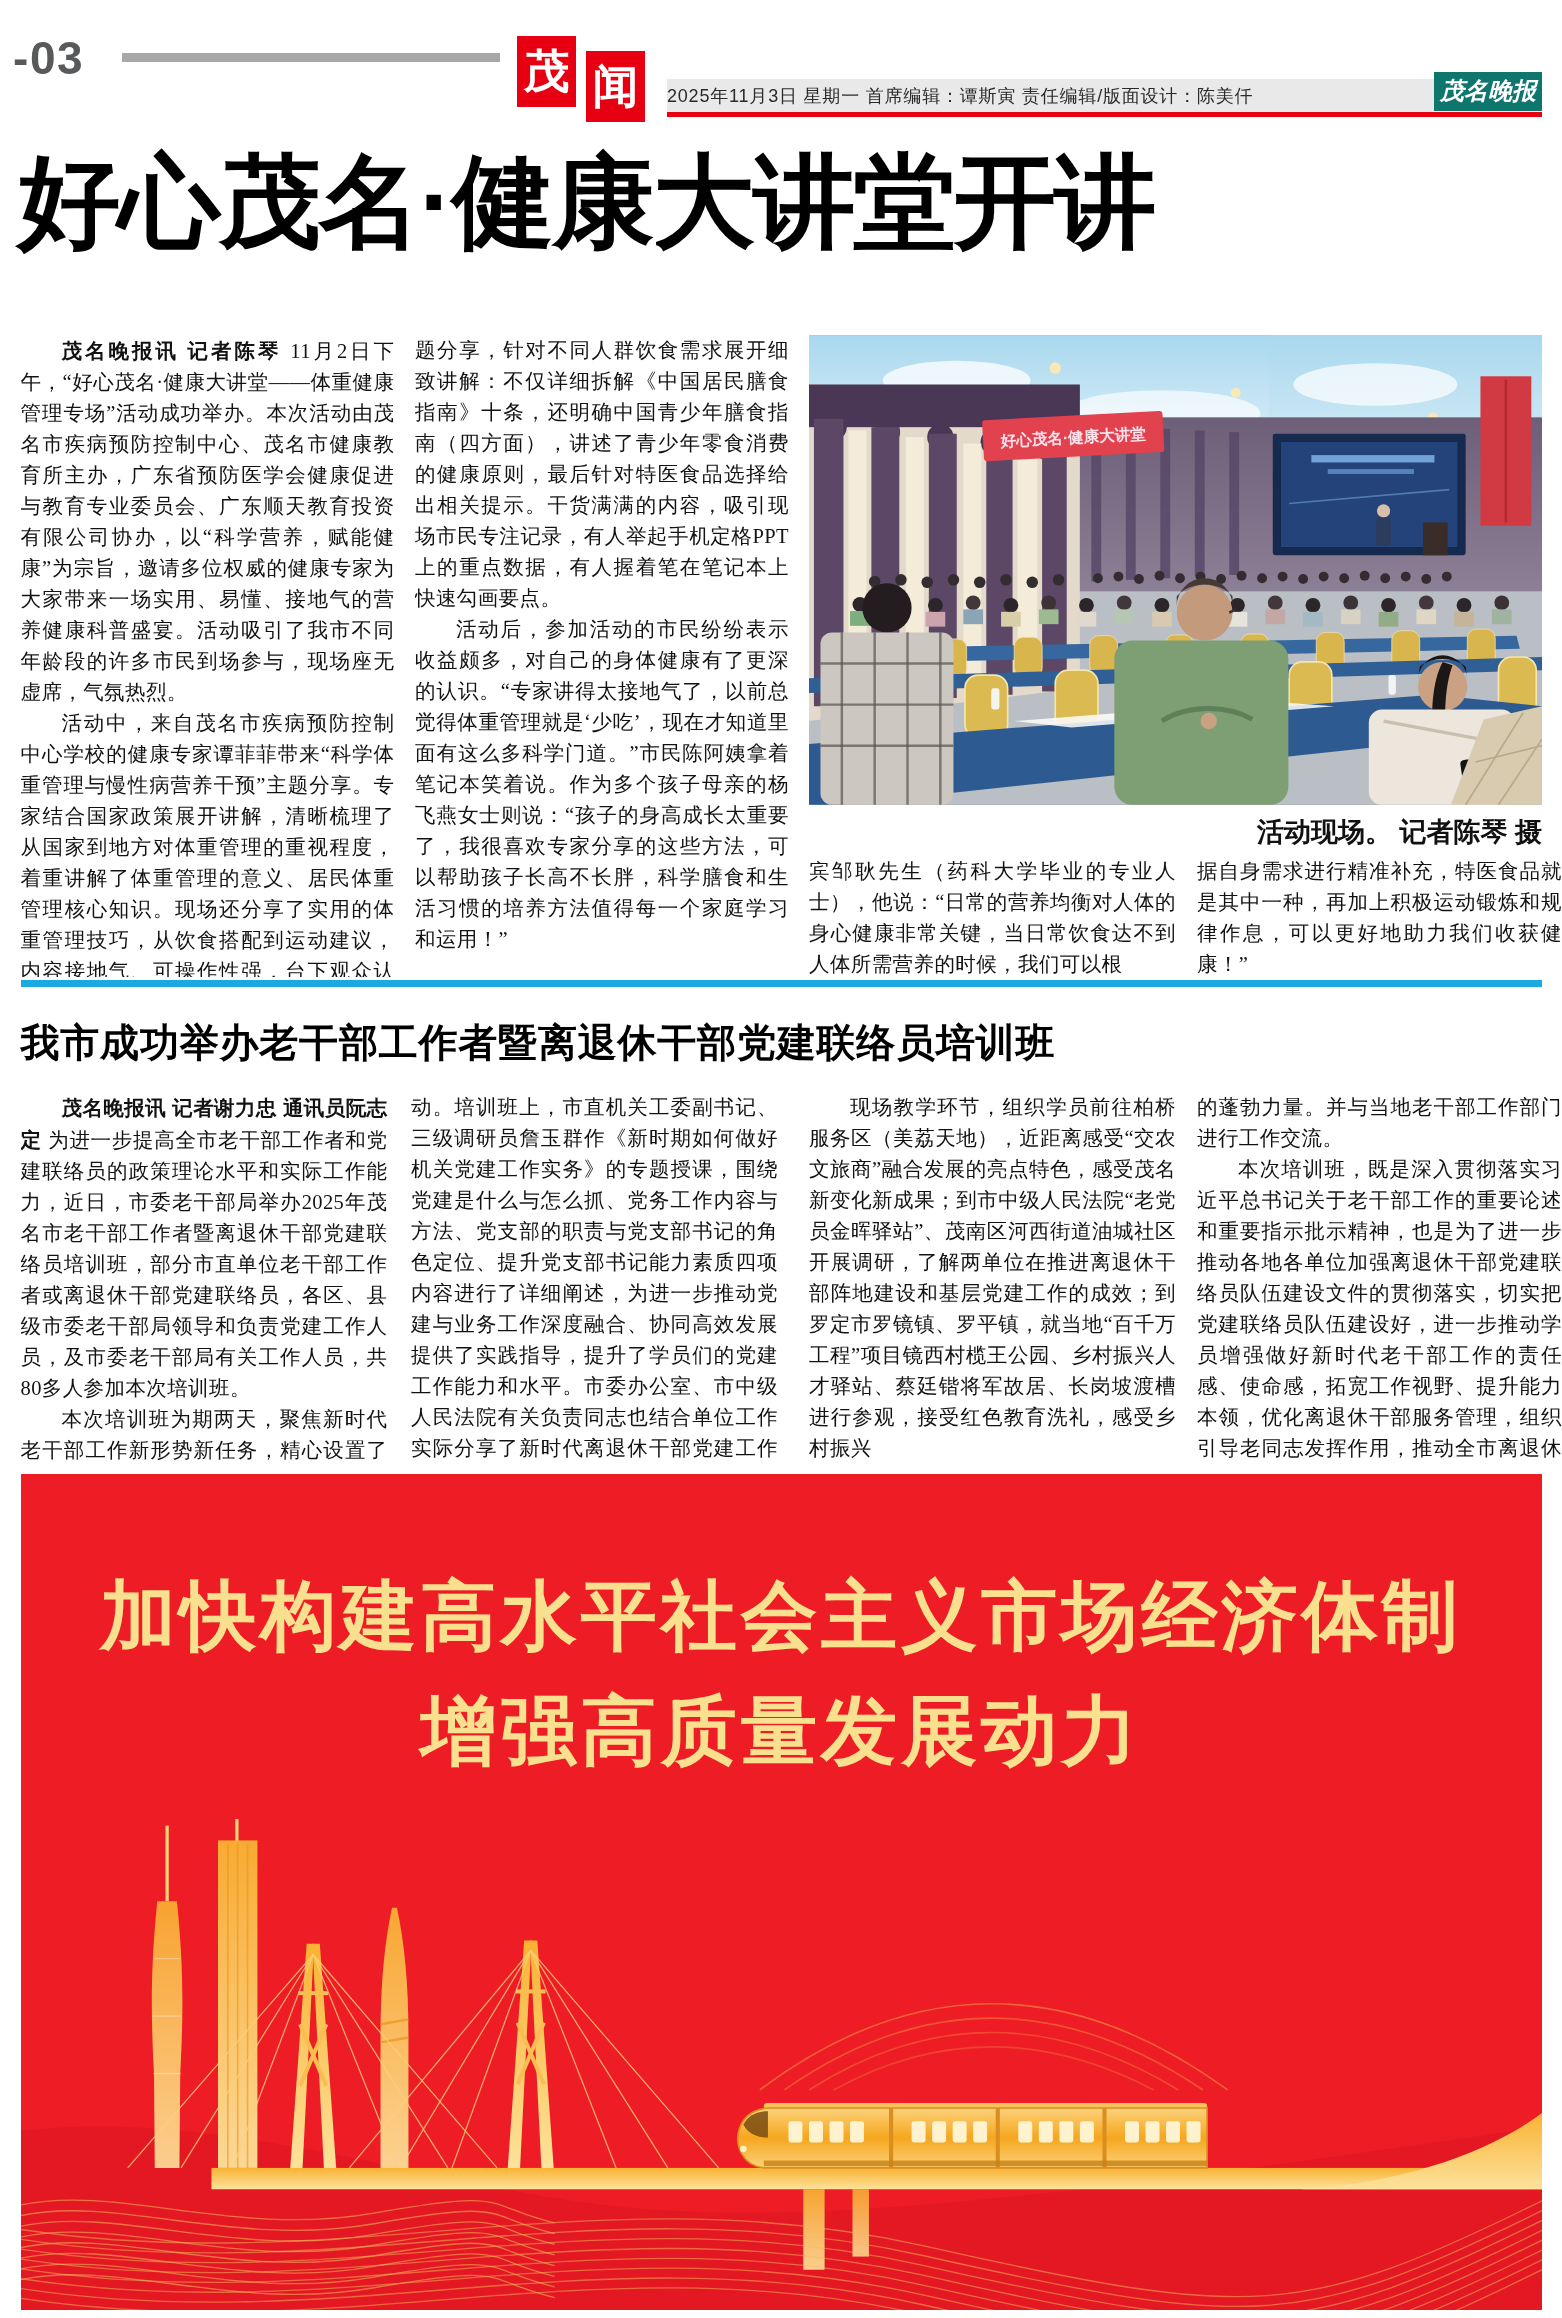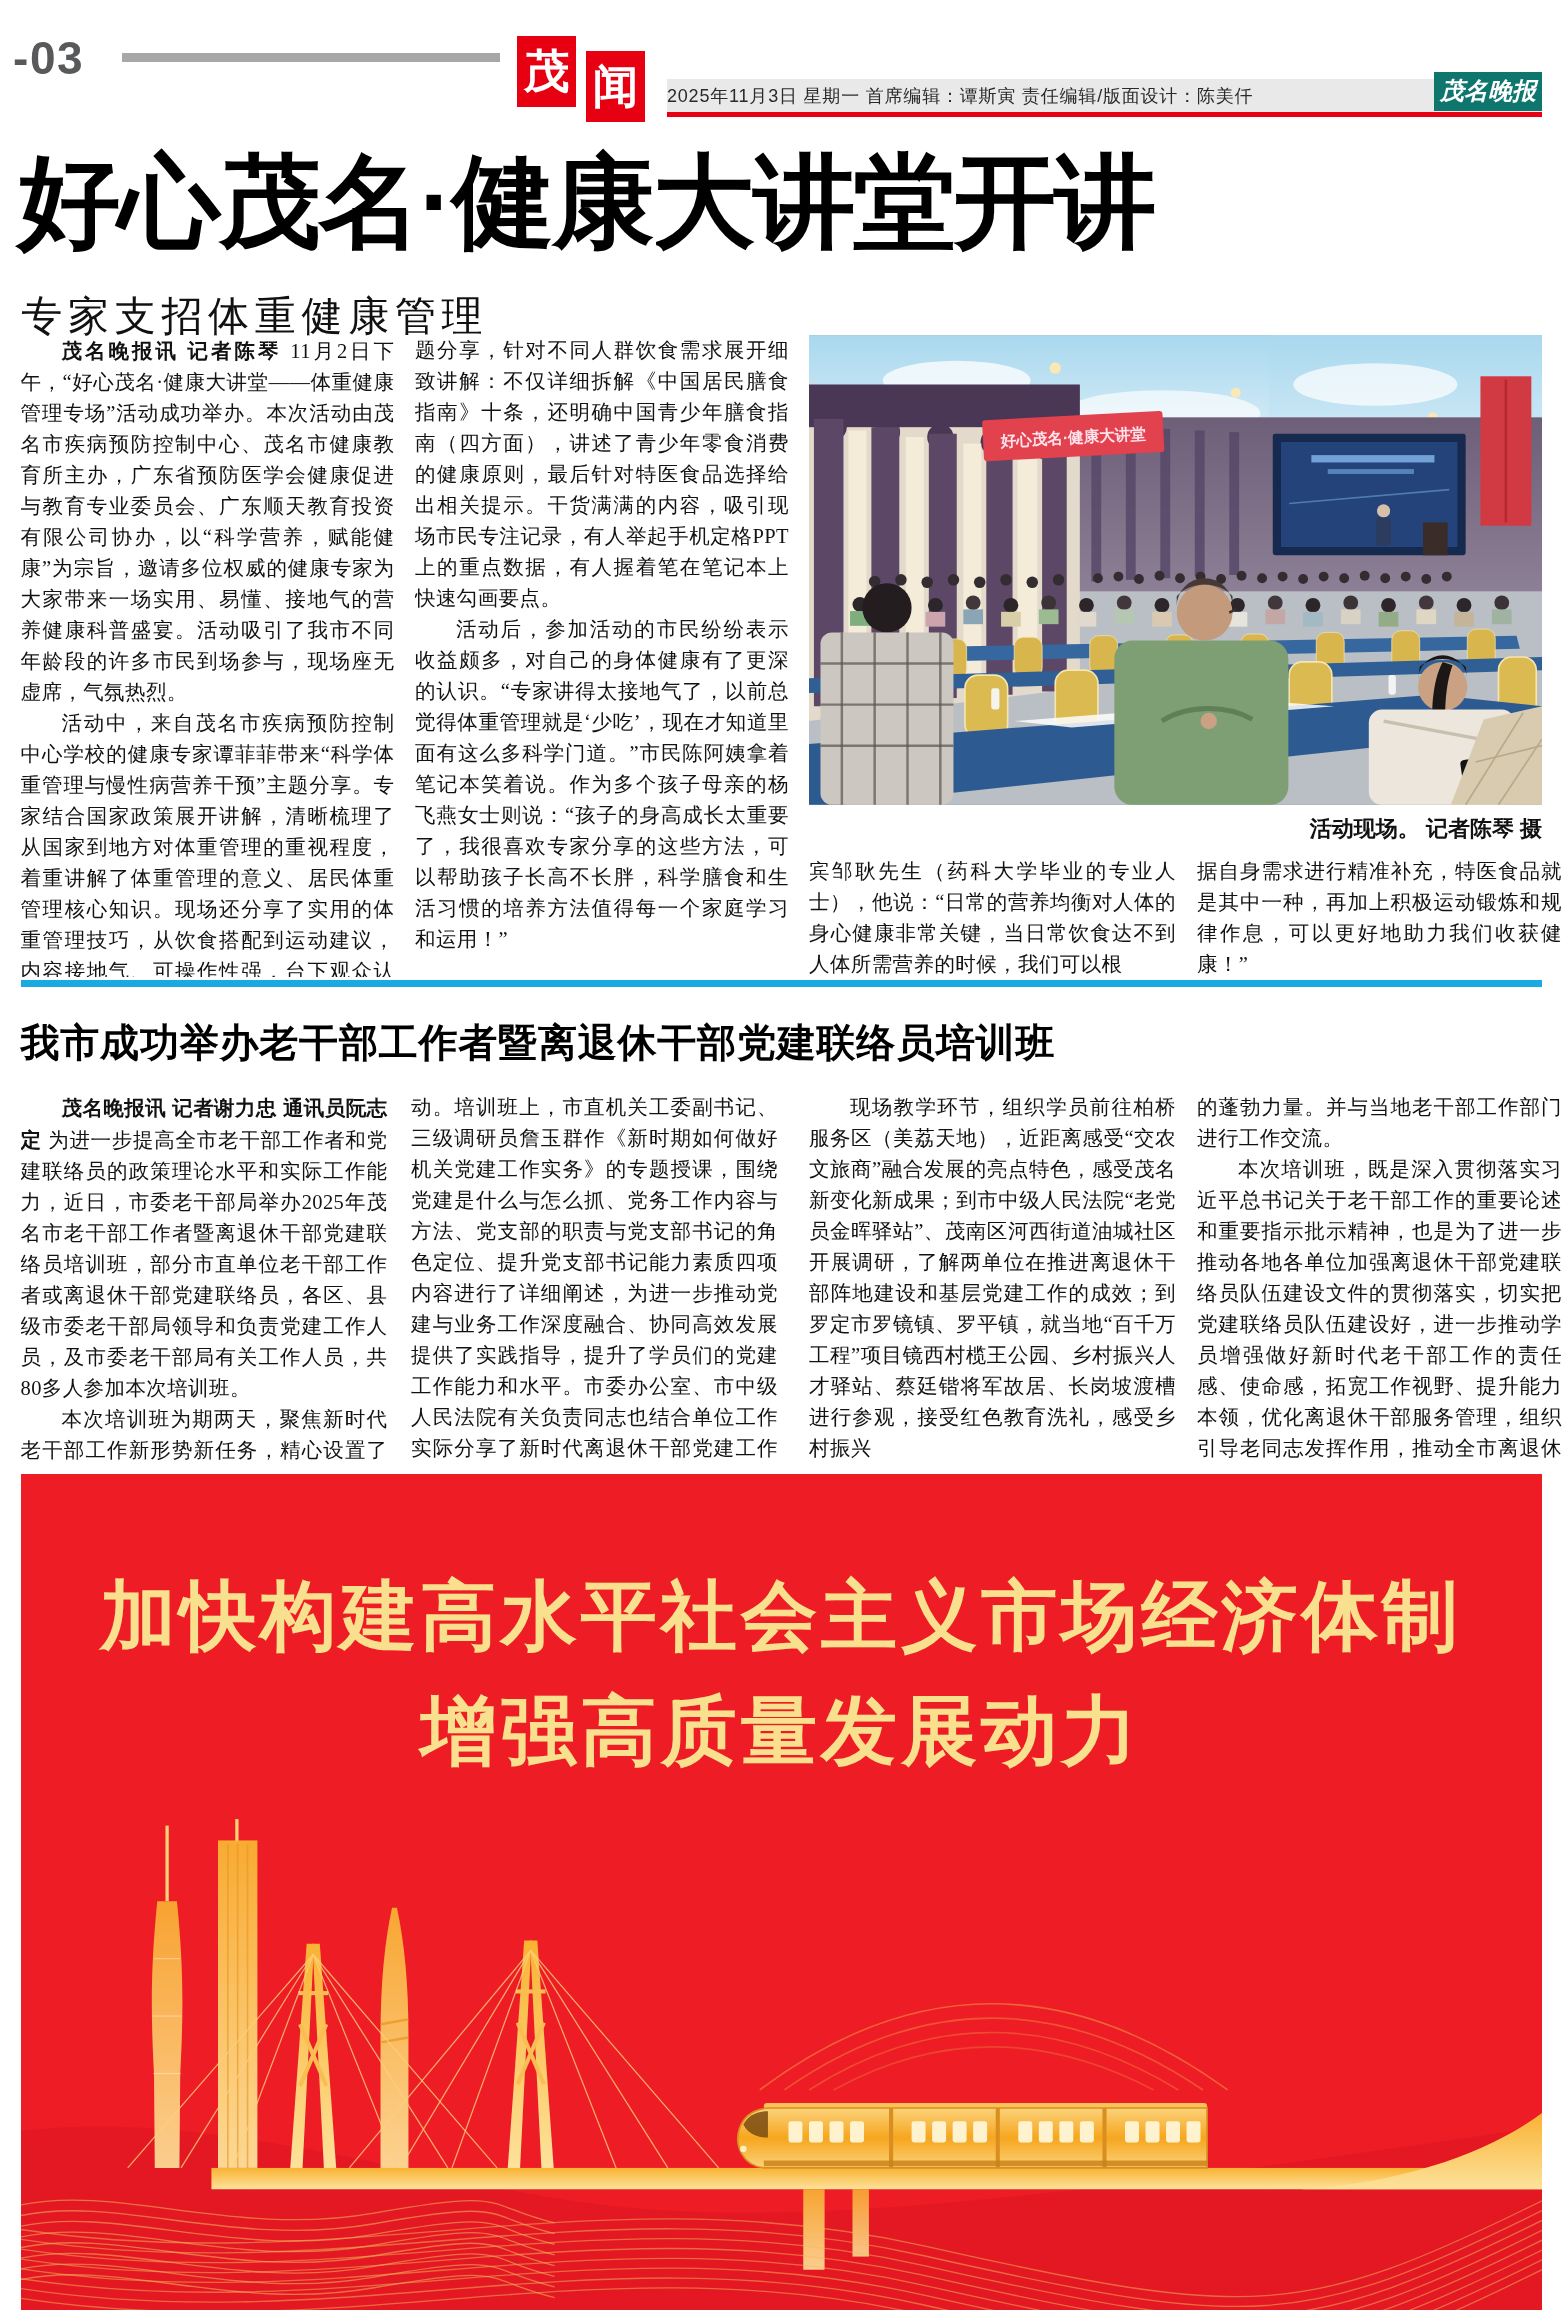--- a/index.html
+++ b/index.html
@@ -26,21 +26,21 @@
             letter-spacing:-1.6px;white-space:nowrap;}
   .subhead{left:21.3px;top:289px;font-size:41px;font-weight:500;color:#111;letter-spacing:5.7px;}
   .bodycol{font-family:"Liberation Serif","DejaVu Serif",serif;font-size:20.5px;line-height:31px;
            text-align:justify;color:#121212;overflow:hidden;letter-spacing:0.4px;}
   .bodycol p{margin:0;text-indent:2em;}
   .bodycol p.cont{text-indent:0;}
   .lead{font-family:"Liberation Sans",sans-serif;font-weight:700;}
   .c1a{left:20.5px;top:335px;width:374px;height:642px;}
   .c2a{left:415px;top:335px;width:374px;height:642px;}
   .photo{left:809px;top:335px;width:733px;height:470px;background:#9aa2a8;}
-  .caption{left:809px;top:814px;width:733px;text-align:right;font-size:22px;font-weight:700;color:#111;}
+  .caption{left:809px;top:814px;width:733px;text-align:right;font-size:27px;font-weight:700;color:#111;}
   .c3a{left:809px;top:856px;width:367px;height:125px;}
   .c4a{left:1197px;top:856px;width:365px;height:125px;}
   .divider{left:20.5px;top:980px;width:1521px;height:7.4px;background:#1ba9e1;}
 
   
   .head2{left:20.5px;top:1016px;width:1527px;font-size:39px;font-weight:900;color:#000;
          letter-spacing:0.8px;white-space:nowrap;}
   .c1b{left:20.5px;top:1092px;width:367px;height:368px;}
   .c2b{left:411px;top:1092px;width:367px;height:368px;}
   .c3b{left:809px;top:1092px;width:367px;height:368px;}
@@ -61,21 +61,20 @@
 
   <div class="abs pagenum">-03</div>
   <div class="abs headrule"></div>
   <div class="abs secbox sec1">茂</div>
   <div class="abs secbox sec2">闻</div>
   <div class="abs datebar">2025年11月3日 星期一 首席编辑：谭斯寅 责任编辑/版面设计：陈美仟</div>
   <div class="abs dateline-red"></div>
   <div class="abs masthead">茂名晚报</div>
 
   <div class="abs mainhead">好心茂名·健康大讲堂开讲</div>
-  <div class="abs subhead">专家支招体重健康管理</div>
 
   <div class="abs bodycol c1a">
     <p><b class="lead">茂名晚报讯 记者陈琴 </b><span>11月2日下午，“好心茂名·健康大讲堂——体重健康管理专场”活动成功举办。本次活动由茂名市疾病预防控制中心、茂名市健康教育所主办，广东省预防医学会健康促进与教育专业委员会、广东顺天教育投资有限公司协办，以“科学营养，赋能健康”为宗旨，邀请多位权威的健康专家为大家带来一场实用、易懂、接地气的营养健康科普盛宴。活动吸引了我市不同年龄段的许多市民到场参与，现场座无虚席，气氛热烈。</span></p>
     <p>活动中，来自茂名市疾病预防控制中心学校的健康专家谭菲菲带来“科学体重管理与慢性病营养干预”主题分享。专家结合国家政策展开讲解，清晰梳理了从国家到地方对体重管理的重视程度，着重讲解了体重管理的意义、居民体重管理核心知识。现场还分享了实用的体重管理技巧，从饮食搭配到运动建议，内容接地气、可操作性强，台下观众认真聆听，不时点头赞同。</p>
 
   </div>
 
   <div class="abs bodycol c2a">
     <p class="cont">题分享，针对不同人群饮食需求展开细致讲解：不仅详细拆解《中国居民膳食指南》十条，还明确中国青少年膳食指南（四方面），讲述了青少年零食消费的健康原则，最后针对特医食品选择给出相关提示。干货满满的内容，吸引现场市民专注记录，有人举起手机定格PPT上的重点数据，有人握着笔在笔记本上快速勾画要点。</p>
     <p>活动后，参加活动的市民纷纷表示收益颇多，对自己的身体健康有了更深的认识。“专家讲得太接地气了，以前总觉得体重管理就是‘少吃’，现在才知道里面有这么多科学门道。”市民陈阿姨拿着笔记本笑着说。作为多个孩子母亲的杨飞燕女士则说：“孩子的身高成长太重要了，我很喜欢专家分享的这些方法，可以帮助孩子长高不长胖，科学膳食和生活习惯的培养方法值得每一个家庭学习和运用！”</p>

